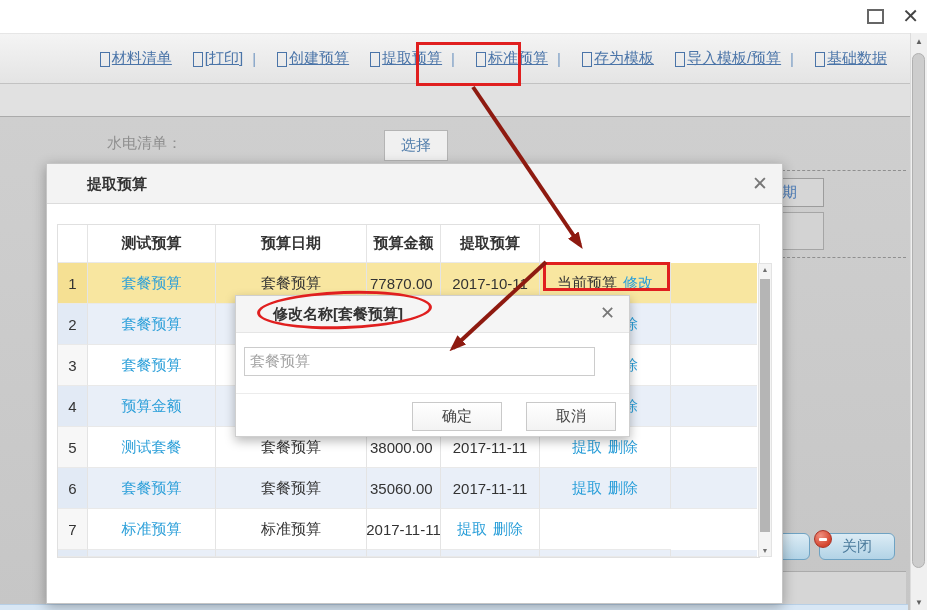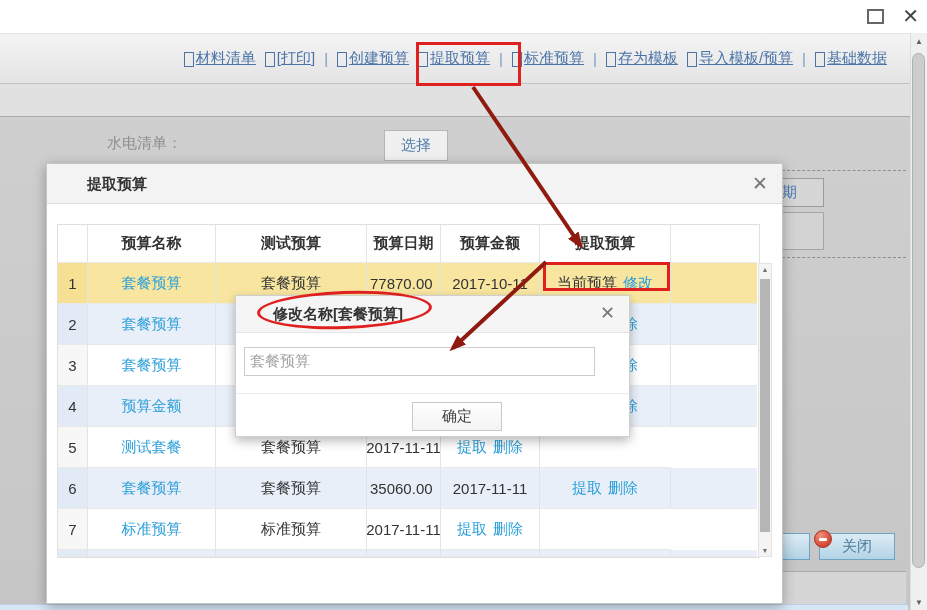--- a/index.html
+++ b/index.html
@@ -11,21 +11,21 @@
   
   .titlebar{left:0;top:0;width:927px;height:33px;background:#fff;}
   .win-max{right:43px;top:9px;width:13px;height:11px;border:2px solid #666;cursor:pointer;}
   .win-close{right:8px;top:3px;font-size:20px;color:#444;cursor:pointer;line-height:26px;}
 
   .toolbar{left:0;top:33px;width:927px;height:51px;
            background:linear-gradient(#f4f4f4,#e4e4e4);
            border-top:1px solid #e6e6e6;border-bottom:1px solid #c2c2c2;
            box-sizing:border-box;display:flex;align-items:center;justify-content:flex-end;
            padding-right:40px;}
-  .tb-item{display:flex;align-items:center;margin-left:9px;cursor:pointer;}
+  .tb-item{display:flex;align-items:center;margin-left:21px;cursor:pointer;}
   .tb-link{color:#4a74a8;font-size:15px;text-decoration:underline;white-space:nowrap;
            display:flex;align-items:center;}
   .glyph-box{display:inline-block;width:8px;height:13px;border:1px solid #4a74a8;
              margin-right:2px;position:relative;top:1px;}
   .tb-sep{color:#7a9cc4;font-size:15px;margin-left:9px;}
 
   .subband{left:0;top:84px;width:927px;height:33px;background:#e1e1e1;
            border-bottom:1px solid #ababab;box-sizing:border-box;}
   .content-bg{left:0;top:117px;width:927px;height:493px;
               background:linear-gradient(#cfcfcf,#c6c6c6);}
@@ -39,21 +39,21 @@
   .dash2{left:782px;top:257px;width:124px;height:0;border-top:1px dashed #8f8f8f;}
   .btn-period{left:781px;top:178px;width:43px;height:29px;background:#d6d6d6;
               border:1px solid #9c9c9c;color:#4a7ab5;font-size:15px;box-sizing:border-box;
               display:flex;align-items:center;justify-content:flex-start;overflow:hidden;cursor:pointer;}
   .bg-box{left:781px;top:212px;width:43px;height:38px;background:#d3d3d3;
           border:1px solid #a5a5a5;box-sizing:border-box;}
   .bg-footline{left:783px;top:571px;width:123px;height:33px;background:#d6d6d6;
                border-top:1px solid #ababab;box-sizing:border-box;}
   .btn-blue{background:linear-gradient(#dcecf5,#b2d3e6);border:1px solid #6fa3c3;
             color:#4a7a9b;font-size:15px;display:flex;align-items:center;justify-content:center;
-            box-sizing:border-box;cursor:pointer;border-radius:0;}
+            box-sizing:border-box;cursor:pointer;border-radius:6px;}
   .btn-partial{left:765px;top:533px;width:45px;height:27px;}
   .btn-close-bg{left:819px;top:533px;width:76px;height:27px;}
   .minus-badge{left:814px;top:530px;width:18px;height:18px;border-radius:50%;
                background:radial-gradient(circle at 35% 30%,#f09181,#d4452f 70%);
                border:1px solid #a93226;box-sizing:border-box;z-index:3;cursor:pointer;}
   .minus-badge::after{content:"";position:absolute;left:4px;top:7px;width:8px;height:3px;
                background:#fff;border-radius:1px;}
   .bottom-strip{left:0;top:604px;width:908px;height:6px;background:#d8e7f5;
                 border-top:1px solid #b7cfe6;box-sizing:border-box;}
 
@@ -210,21 +210,20 @@
 </div>
 
 <div class="abs modal">
   <div class="modal-header">
     <div class="modal-title">提取预算</div>
     <div class="modal-close">✕</div>
   </div>
   <div class="btable" id="btable">
       <div class="trow thead">
         <div class="tcell c-numh"></div>
-        <div class="tcell ">预算名称</div>
         <div class="tcell ">测试预算</div>
         <div class="tcell ">预算日期</div>
         <div class="tcell ">预算金额</div>
         <div class="tcell ">提取预算</div>
         <div class="tcell "></div>
       </div>
       <div class="trow r-current">
         <div class="tcell c-num">1</div>
         <div class="tcell ">
           <span class="link">套餐预算</span>
@@ -279,20 +278,21 @@
           <span class="link" style="margin-left: 6px;">删除</span>
         </div>
         <div class="tcell "></div>
       </div>
       <div class="trow r-plain">
         <div class="tcell c-num">5</div>
         <div class="tcell ">
           <span class="link">测试套餐</span>
         </div>
         <div class="tcell ">套餐预算</div>
+        <div class="tcell c-amount">38000.00</div>
         <div class="tcell ">2017-11-11</div>
         <div class="tcell ">
           <span class="link" style="margin-left: 0px;">提取</span>
           <span class="link" style="margin-left: 6px;">删除</span>
         </div>
         <div class="tcell "></div>
       </div>
       <div class="trow r-alt">
         <div class="tcell c-num">6</div>
         <div class="tcell ">
@@ -338,20 +338,21 @@
 </div>
 
 <div class="abs dialog">
   <div class="dialog-header">
     <div class="dialog-title">修改名称[套餐预算]</div>
     <div class="dialog-close">✕</div>
   </div>
   <input class="dialog-input" value="套餐预算" style="">
   <div class="dialog-footer-line"></div>
   <div class="dlg-btn dlg-ok">确定</div>
+  <div class="dlg-btn dlg-cancel">取消</div>
 </div>
 
 <div class="abs anno red-box1"></div>
 <div class="abs anno red-box2"></div>
 <div class="abs anno red-ellipse"></div>
 <svg class="abs anno arrow-layer" viewBox="0 0 927 610">
   <defs>
     <marker id="ah" markerWidth="4.2" markerHeight="3.2" refX="3" refY="1.6" orient="auto">
       <path d="M0,0 L4.2,1.6 L0,3.2 z" fill="#8e1a10"></path>
     </marker>

